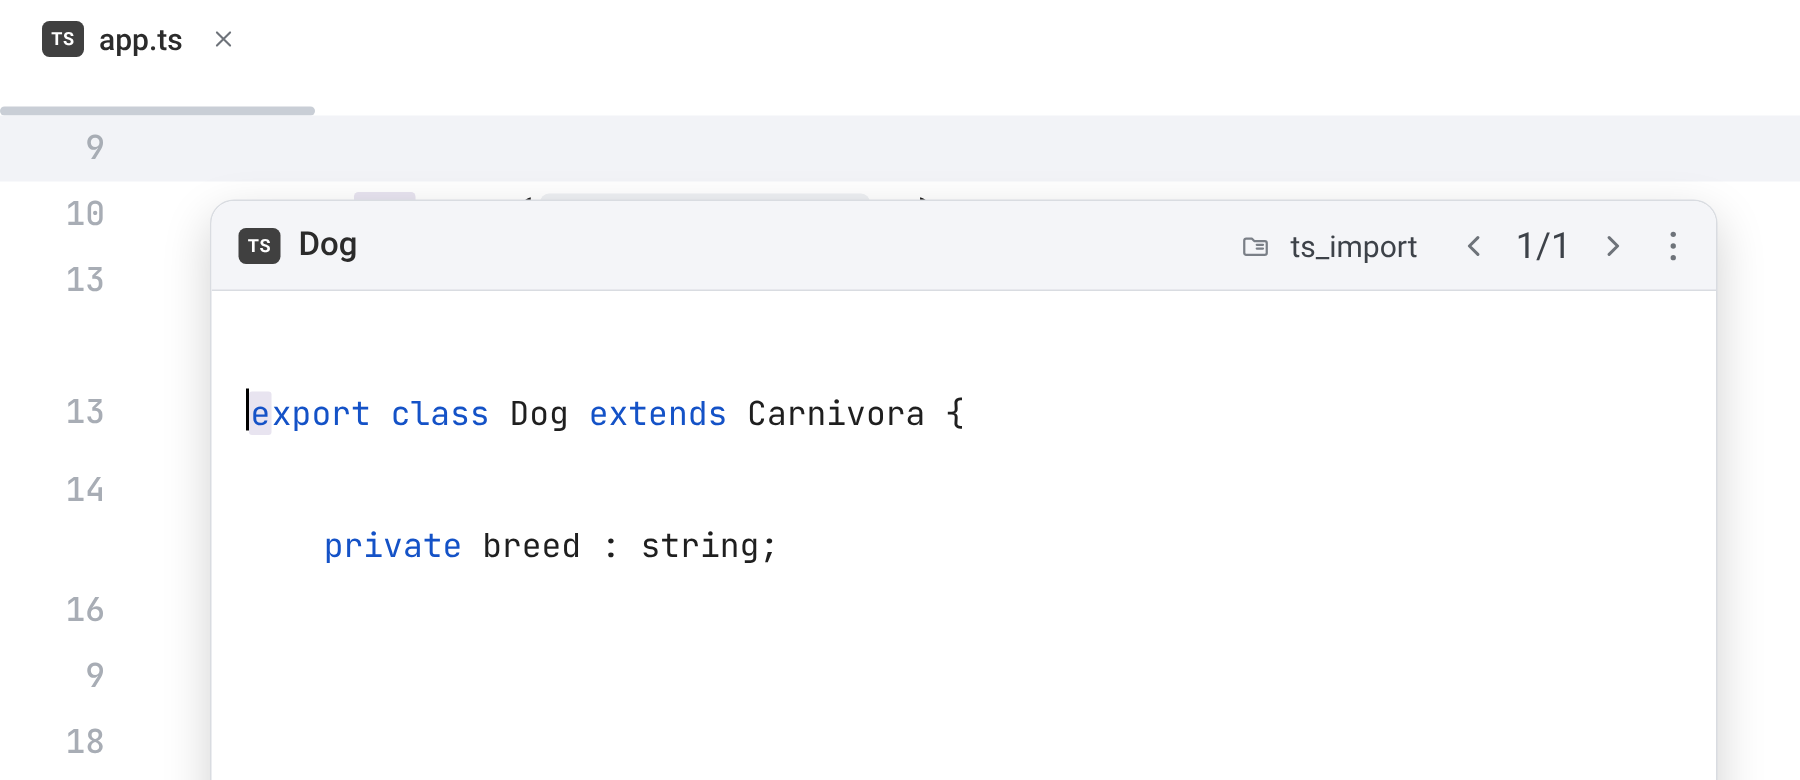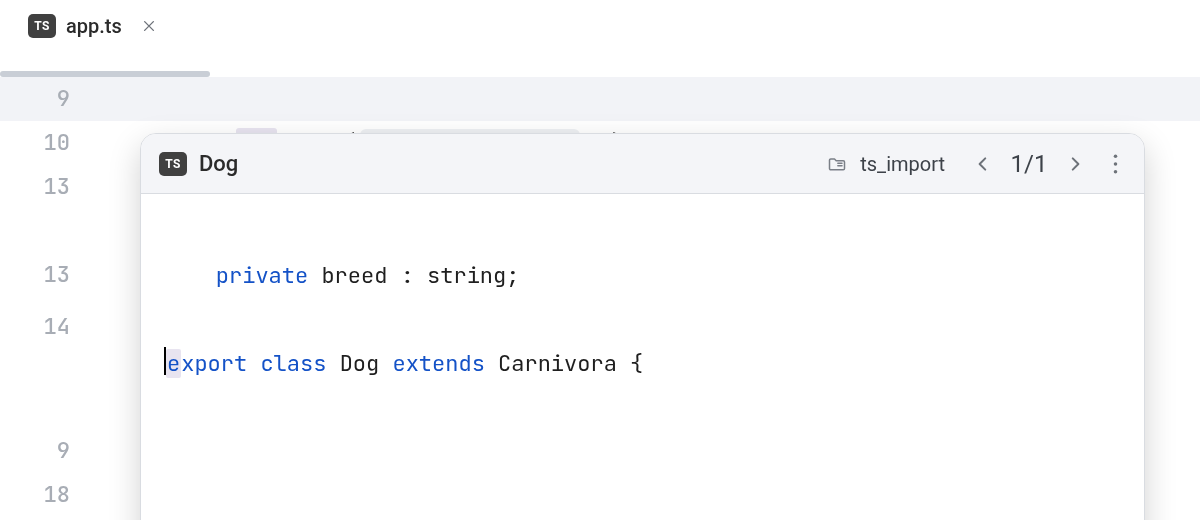--- a/index.html
+++ b/index.html
@@ -91,20 +91,21 @@
   <div class="editor">
 
     <div class="line-hl" style="top:0"></div>
 
     <div class="gutter">
       <span class="ln" style="top:0">9</span>
       <span class="ln" style="top:44px">10</span>
       <span class="ln" style="top:88px">13</span>
       <span class="ln" style="top:176px">13</span>
       <span class="ln" style="top:228px">14</span>
+      <span class="ln" style="top:308px">16</span>
       <span class="ln" style="top:352px">9</span>
       <span class="ln" style="top:396px">18</span>
     </div>
 
     <div class="code-area">
       <div class="line" style="top:0">
         <span class="t-ident use-bg">dog</span><span class="t-punct">.</span><span class="t-teal">move</span><span class="t-punct">(</span><span class="param-hint">distanceInMeters:</span><span class="t-num">10</span><span class="t-punct">);</span>
       </div>
 
       <div class="popup">
@@ -133,21 +134,21 @@
           <span class="more-btn">
             <svg viewBox="0 0 4 18" fill="currentColor">
                 <circle cx="2" cy="2" r="1.6"></circle>
                 <circle cx="2" cy="9" r="1.6"></circle>
                 <circle cx="2" cy="16" r="1.6"></circle>
               </svg>
           </span>
         </div>
 
         <div class="popup-body">
+<div><span class="caret"></span><span class="t-kw first-letter-hl">e</span><span class="t-kw">xport</span> <span class="t-kw">class</span> <span class="t-ident">Dog</span> <span class="t-kw">extends</span> <span class="t-ident">Carnivora</span><span class="t-punct"> {</span></div>
 <div><span>    </span><span class="t-kw">private</span> <span class="t-ident">breed</span><span class="t-punct"> : </span><span class="t-ident">string</span><span class="t-punct">;</span></div>
-<div><span class="caret"></span><span class="t-kw first-letter-hl">e</span><span class="t-kw">xport</span> <span class="t-kw">class</span> <span class="t-ident">Dog</span> <span class="t-kw">extends</span> <span class="t-ident">Carnivora</span><span class="t-punct"> {</span></div>
 <div> </div>
 
         </div>
       </div>
     </div>
   </div>
 </div>
 
 </body></html>

